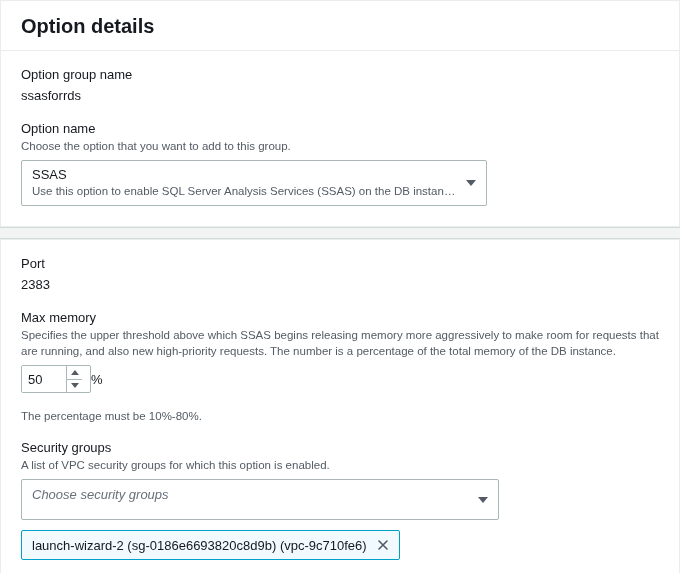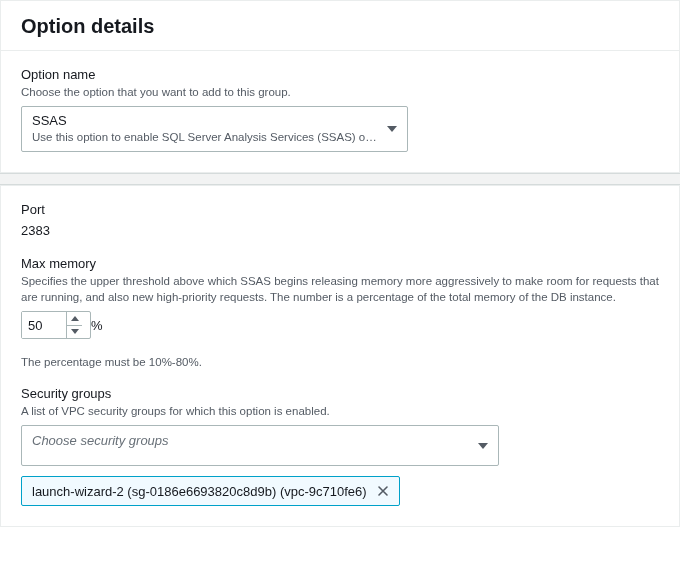--- a/index.html
+++ b/index.html
@@ -58,21 +58,21 @@
   }
 
   
   .select {
     position: relative;
     border: 1px solid #aab7b8;
     border-radius: 2px;
     background: #fff;
     padding: 6px 30px 6px 10px;
     cursor: pointer;
-    width: 387px;
+    width: 466px;
     max-width: 100%;
   }
   .select-full { width: 478px; max-width:100%; }
   .select-title {
     font-size: 13px;
     color: #16191f;
     line-height: 1.3;
   }
   .select-sub {
     font-size: 11.5px;
@@ -158,20 +158,24 @@
 </style>
 </head>
 <body>
 
 <div class="panel">
   <div class="panel-header">
     <h2>Option details</h2>
   </div>
   <div class="panel-body">
 
+    <div class="field">
+      <div class="field-label">Option group name</div>
+      <div class="field-value">ssasforrds</div>
+    </div>
 
     <div class="field">
       <div class="field-label">Option name</div>
       <div class="field-desc">Choose the option that you want to add to this group.</div>
       <div class="select">
         <div class="select-title">SSAS</div>
         <div class="select-sub">Use this option to enable SQL Server Analysis Services (SSAS) on the DB instance. I…</div>
         <span class="select-caret">
           <svg width="10" height="6" viewBox="0 0 10 6">
               <path d="M0 0 L5 6 L10 0 Z" fill="#545b64"></path>

